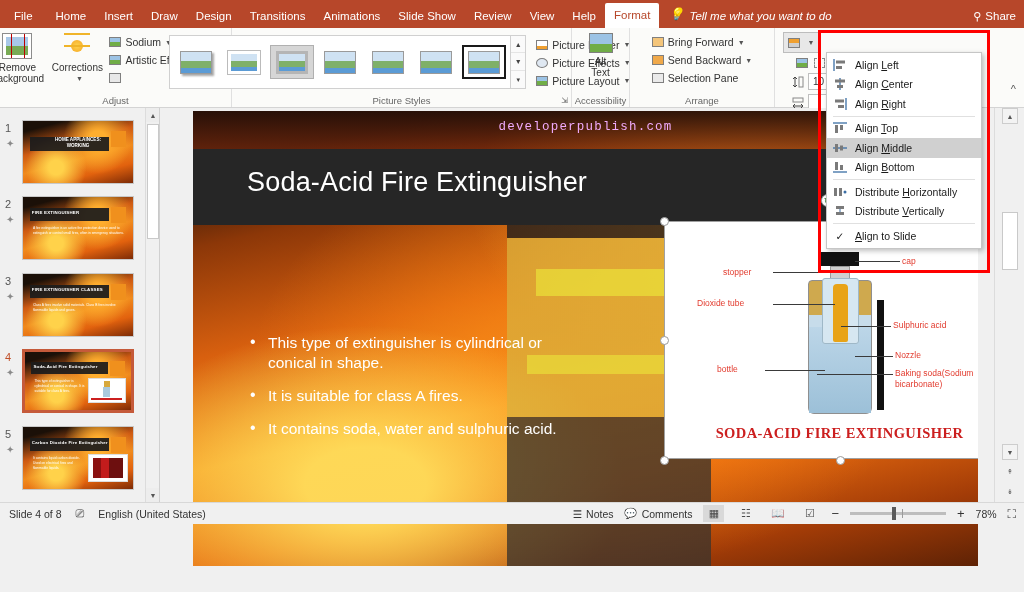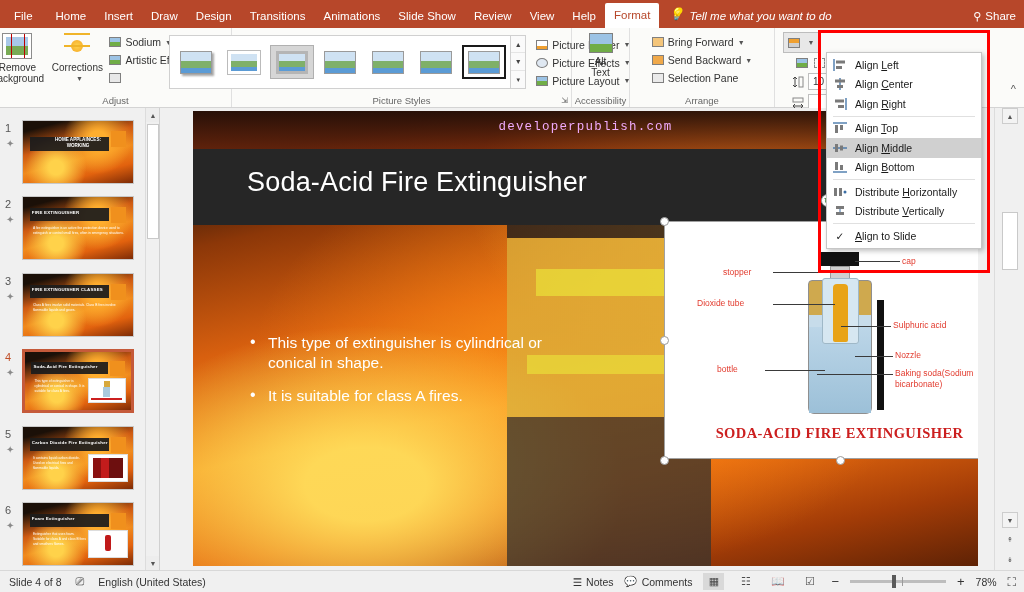--- a/index.html
+++ b/index.html
@@ -2,21 +2,21 @@
 <html><head>
 <meta charset="utf-8">
 <style>
   * { box-sizing: border-box; margin: 0; padding: 0; }
   html, body {
     width: 1024px; height: 592px;
     font-family: "Liberation Sans", sans-serif;
     overflow: hidden;
     background: #f0f0f0;
   }
-  #app { position: relative; width: 1024px; height: 592px; }
+  #app { position: relative; width: 1024px; height: 524px; }
 
   
   .tabbar {
     position: absolute; top: 0; left: 0; width: 1024px; height: 28px;
     background: #b7472a; display: flex; align-items: flex-end;
   }
   .tab {
     font-size: 11.5px; color: #ffffff; padding: 0 9px; height: 24px;
     line-height: 24px; white-space: nowrap; cursor: default;
   }
@@ -794,20 +794,21 @@
       <div class="fireman"></div>
       <div class="topstrip"></div>
       <div class="watermark">developerpublish.com</div>
       <div class="titleband"></div>
       <div class="orangeblock"></div>
       <div class="slide-title">Soda-Acid Fire Extinguisher</div>
 
       <ul class="bullets">
         <li>This type of extinguisher is cylindrical or conical in shape.</li>
         <li>It is suitable for class A fires.</li>
+        <li>It contains soda, water and sulphuric acid.</li>
       </ul>
 
       <div class="pic-obj">
         <div class="diagram">
           <div class="cap-blk"></div>
           <div class="neck"></div>
           <div class="body-cyl"></div>
           <div class="water"></div>
           <div class="inner-tube"></div>
           <div class="acid-bottle"></div>

